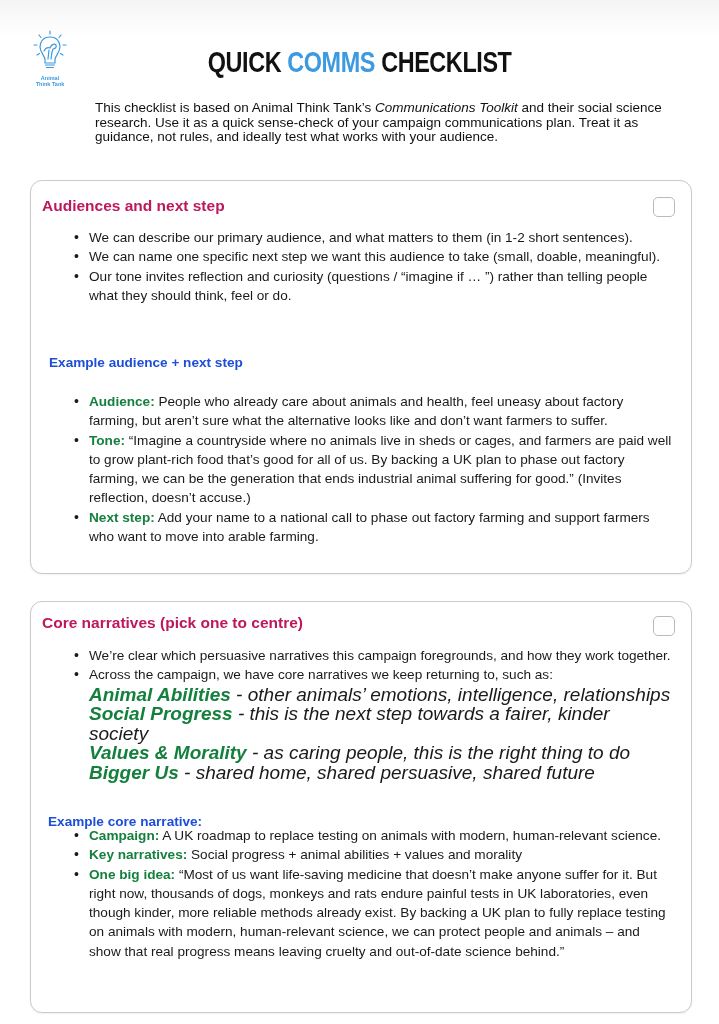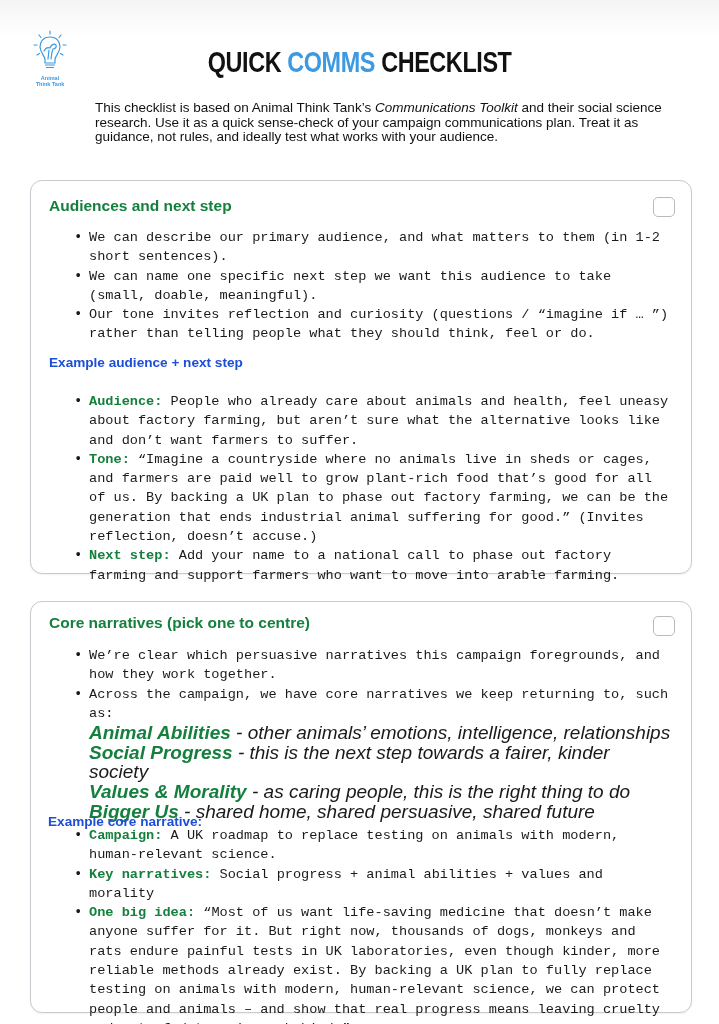--- a/index.html
+++ b/index.html
@@ -36,31 +36,31 @@
   .intro em { font-style:italic; }
   .card {
     position:absolute; left:30px; width:660px;
     border:1.5px solid #c9c9cf; border-radius:12px;
     background:#fff;
     box-shadow:0 1px 2px rgba(0,0,0,0.06);
   }
   .card1 { top:180px; height:392px; }
   .card2 { top:601px; height:410px; }
   .card-title {
-    position:absolute; left:18px; font-weight:bold; font-size:15.5px; color:#15803d;
+    position:absolute; left:11px; font-weight:bold; font-size:15.5px; color:#be185d;
   }
   .card1 .card-title { top:16px; }
   .card2 .card-title { top:12px; }
   .checkbox {
     position:absolute; right:16px; width:20px; height:18px;
     border:1.5px solid #b9b9c0; border-radius:5px; background:#fff; cursor:pointer;
   }
   .card1 .checkbox { top:16px; }
   .card2 .checkbox { top:14px; }
-  ul { margin:0; padding:0; list-style:none;font-family:Liberation Mono, monospace; }
+  ul { margin:0; padding:0; list-style:none; }
   li.b {
     position:relative; padding-left:40px; font-size:13.6px; line-height:19.3px; color:#1a1a1a;
   }
   li.b::before {
     content:"\2022"; position:absolute; left:25px; top:0; font-size:14px;
   }
   .section { position:absolute; left:18px; right:18px; }
   .sub { font-weight:bold; font-size:13.6px; color:#1d4ed8; }
   strong { font-weight:bold; color:#15803d; }
   .narr { padding-left:40px; font-size:19px; line-height:19.6px;font-style:italic; }

